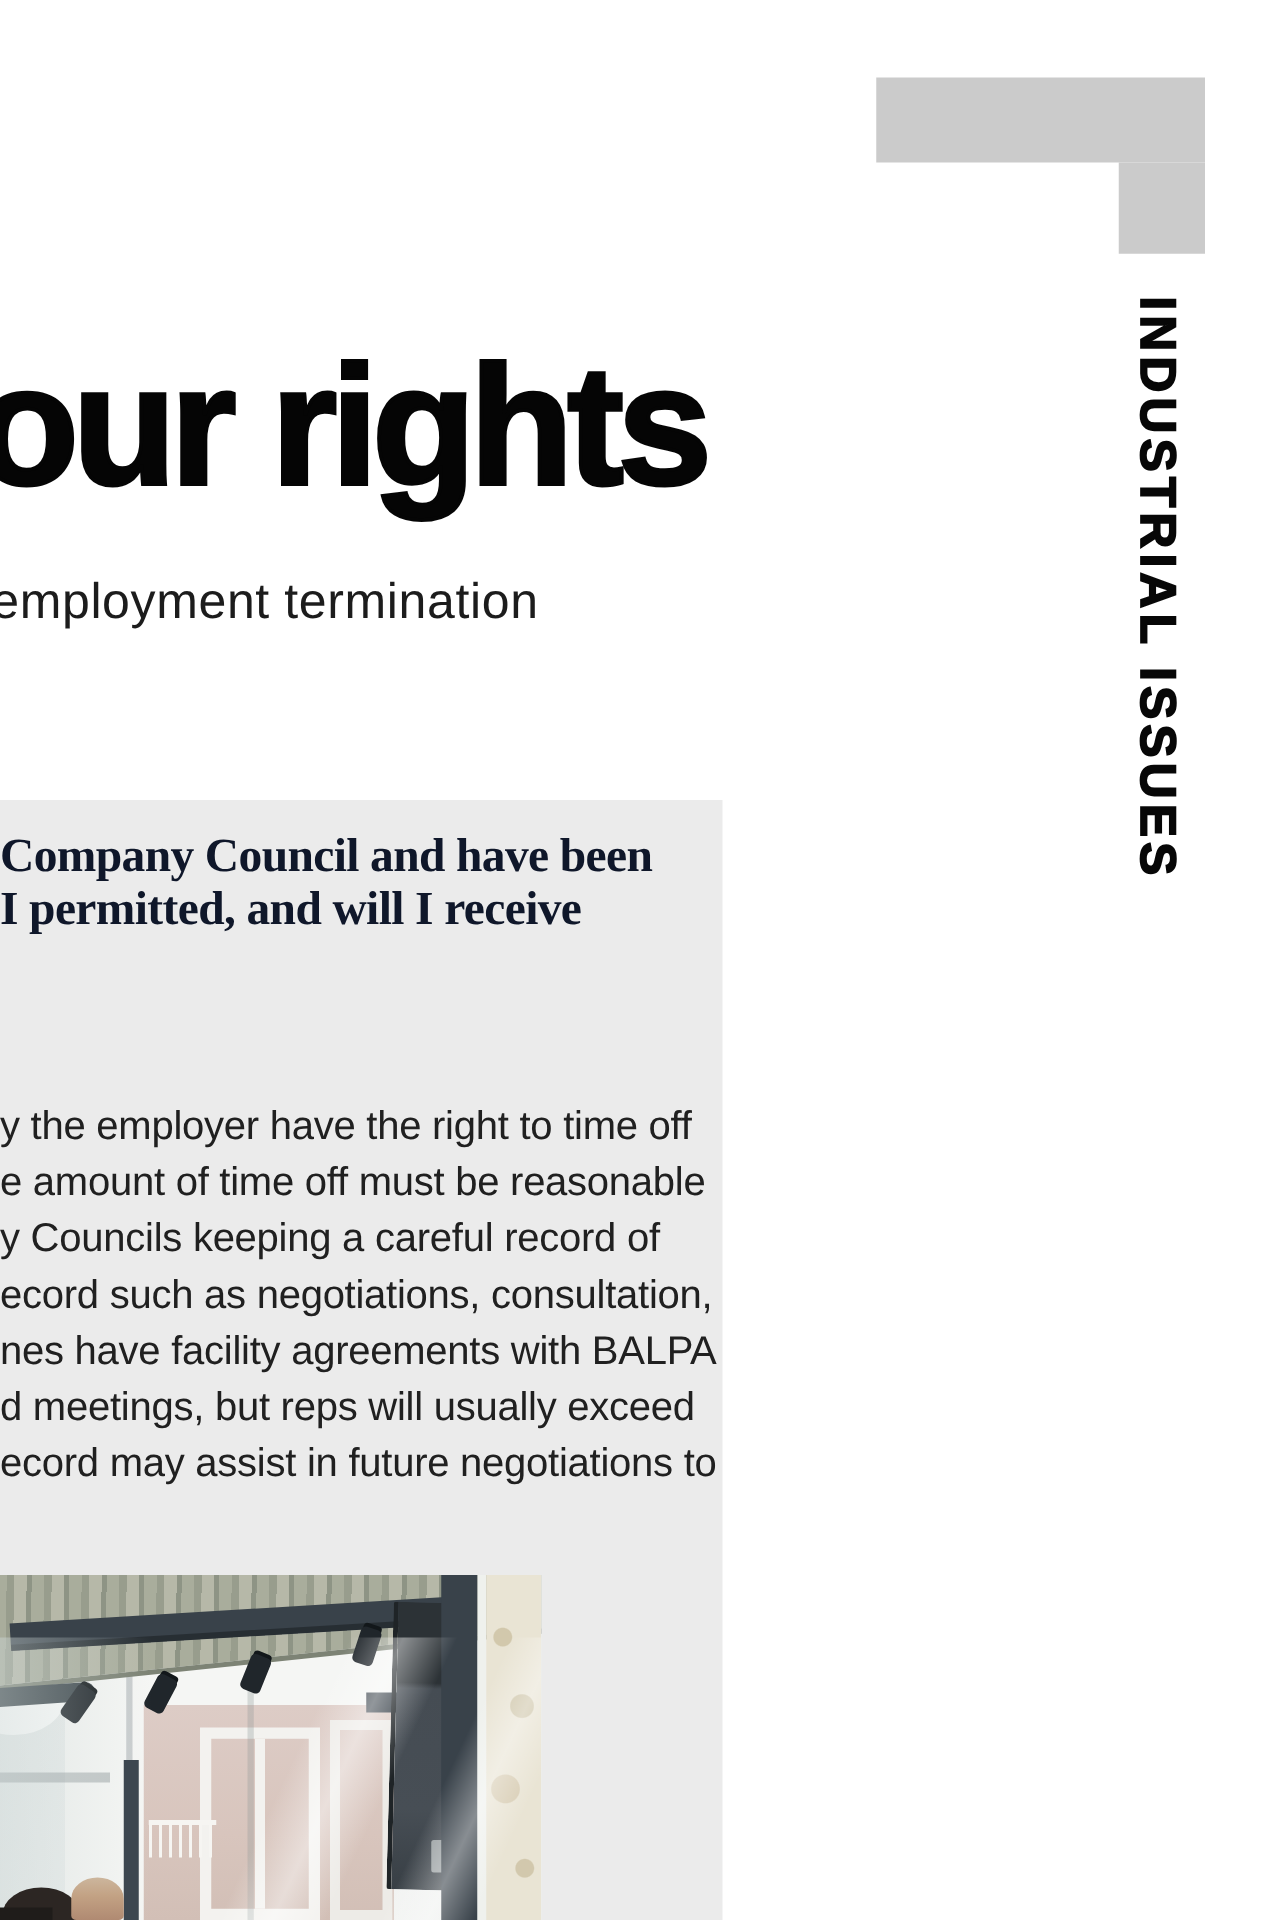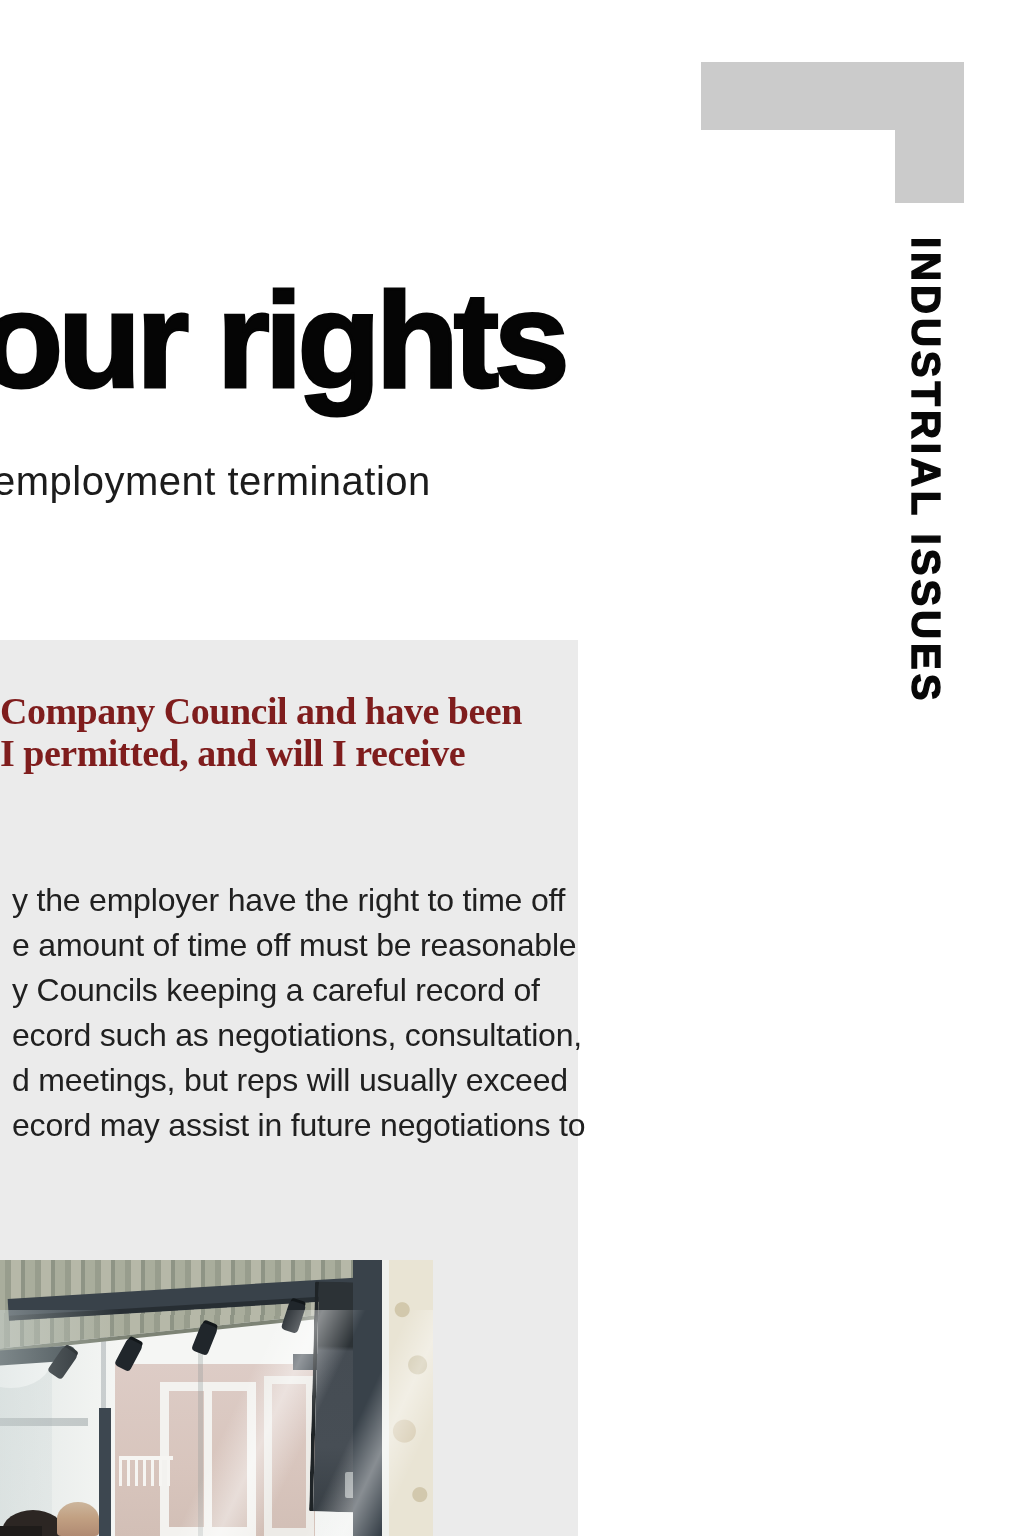--- a/index.html
+++ b/index.html
@@ -30,29 +30,29 @@
   .page-subtitle{
     position:absolute;left:-7px;top:459px;
     font-size:40px;font-weight:400;letter-spacing:.5px;
     color:#1c1c1c;white-space:nowrap;
   }
 
   
   .content-panel{position:absolute;left:0;top:640px;width:578px;height:896px;background:#ebebeb;}
 
   .question-block{
-    position:absolute;left:0;top:690px;
+    position:absolute;left:0;top:664px;
     font-family:"Liberation Serif",serif;font-weight:700;
-    font-size:38px;line-height:42px;letter-spacing:-.5px;color:#7f1d1d;
+    font-size:38px;line-height:42px;letter-spacing:-.5px;color:#0f172a;
   }
   .question-block div{white-space:nowrap;}
 
   .answer-block{
     position:absolute;left:0;top:878px;
-    font-size:32px;line-height:45px;letter-spacing:-.2px;color:#202020;padding-left:12px;
+    font-size:32px;line-height:45px;letter-spacing:-.2px;color:#202020;
   }
   .answer-block div{white-space:nowrap;}
 
   
   .photo{position:absolute;left:0;top:1260px;width:433px;height:276px;overflow:hidden;background:#eef1f0;}
   .photo *{position:absolute;}
   .ph-base{left:0;top:0;width:100%;height:100%;
     background:linear-gradient(105deg,#e3e8e7 0%,#edf0ef 35%,#f5f6f5 65%,#eceeec 100%);}
   .ph-window{left:52px;top:52px;width:262px;height:224px;background:#f5f6f4;}
   .ph-building{left:115px;top:104px;width:200px;height:172px;
@@ -117,20 +117,21 @@
   <div class="question-block">
     <div>Company Council and have been</div>
     <div>I permitted, and will I receive</div>
   </div>
 
   <div class="answer-block">
     <div>y the employer have the right to time off</div>
     <div>e amount of time off must be reasonable</div>
     <div>y Councils keeping a careful record of</div>
     <div>ecord such as negotiations, consultation,</div>
+    <div>nes have facility agreements with BALPA</div>
     <div>d meetings, but reps will usually exceed</div>
     <div>ecord may assist in future negotiations to</div>
   </div>
 
   <div class="photo" role="img" aria-label="Glass-walled office room with board-formed concrete ceiling, black track spotlights, a wall-mounted dark screen on a steel post, a window showing a building facade, and the heads of two people in the foreground">
     <div class="ph-base"></div>
     <div class="ph-window"></div>
     <div class="ph-building"></div>
     <div class="ph-winframe"></div>
     <div class="ph-winframe2"></div>

